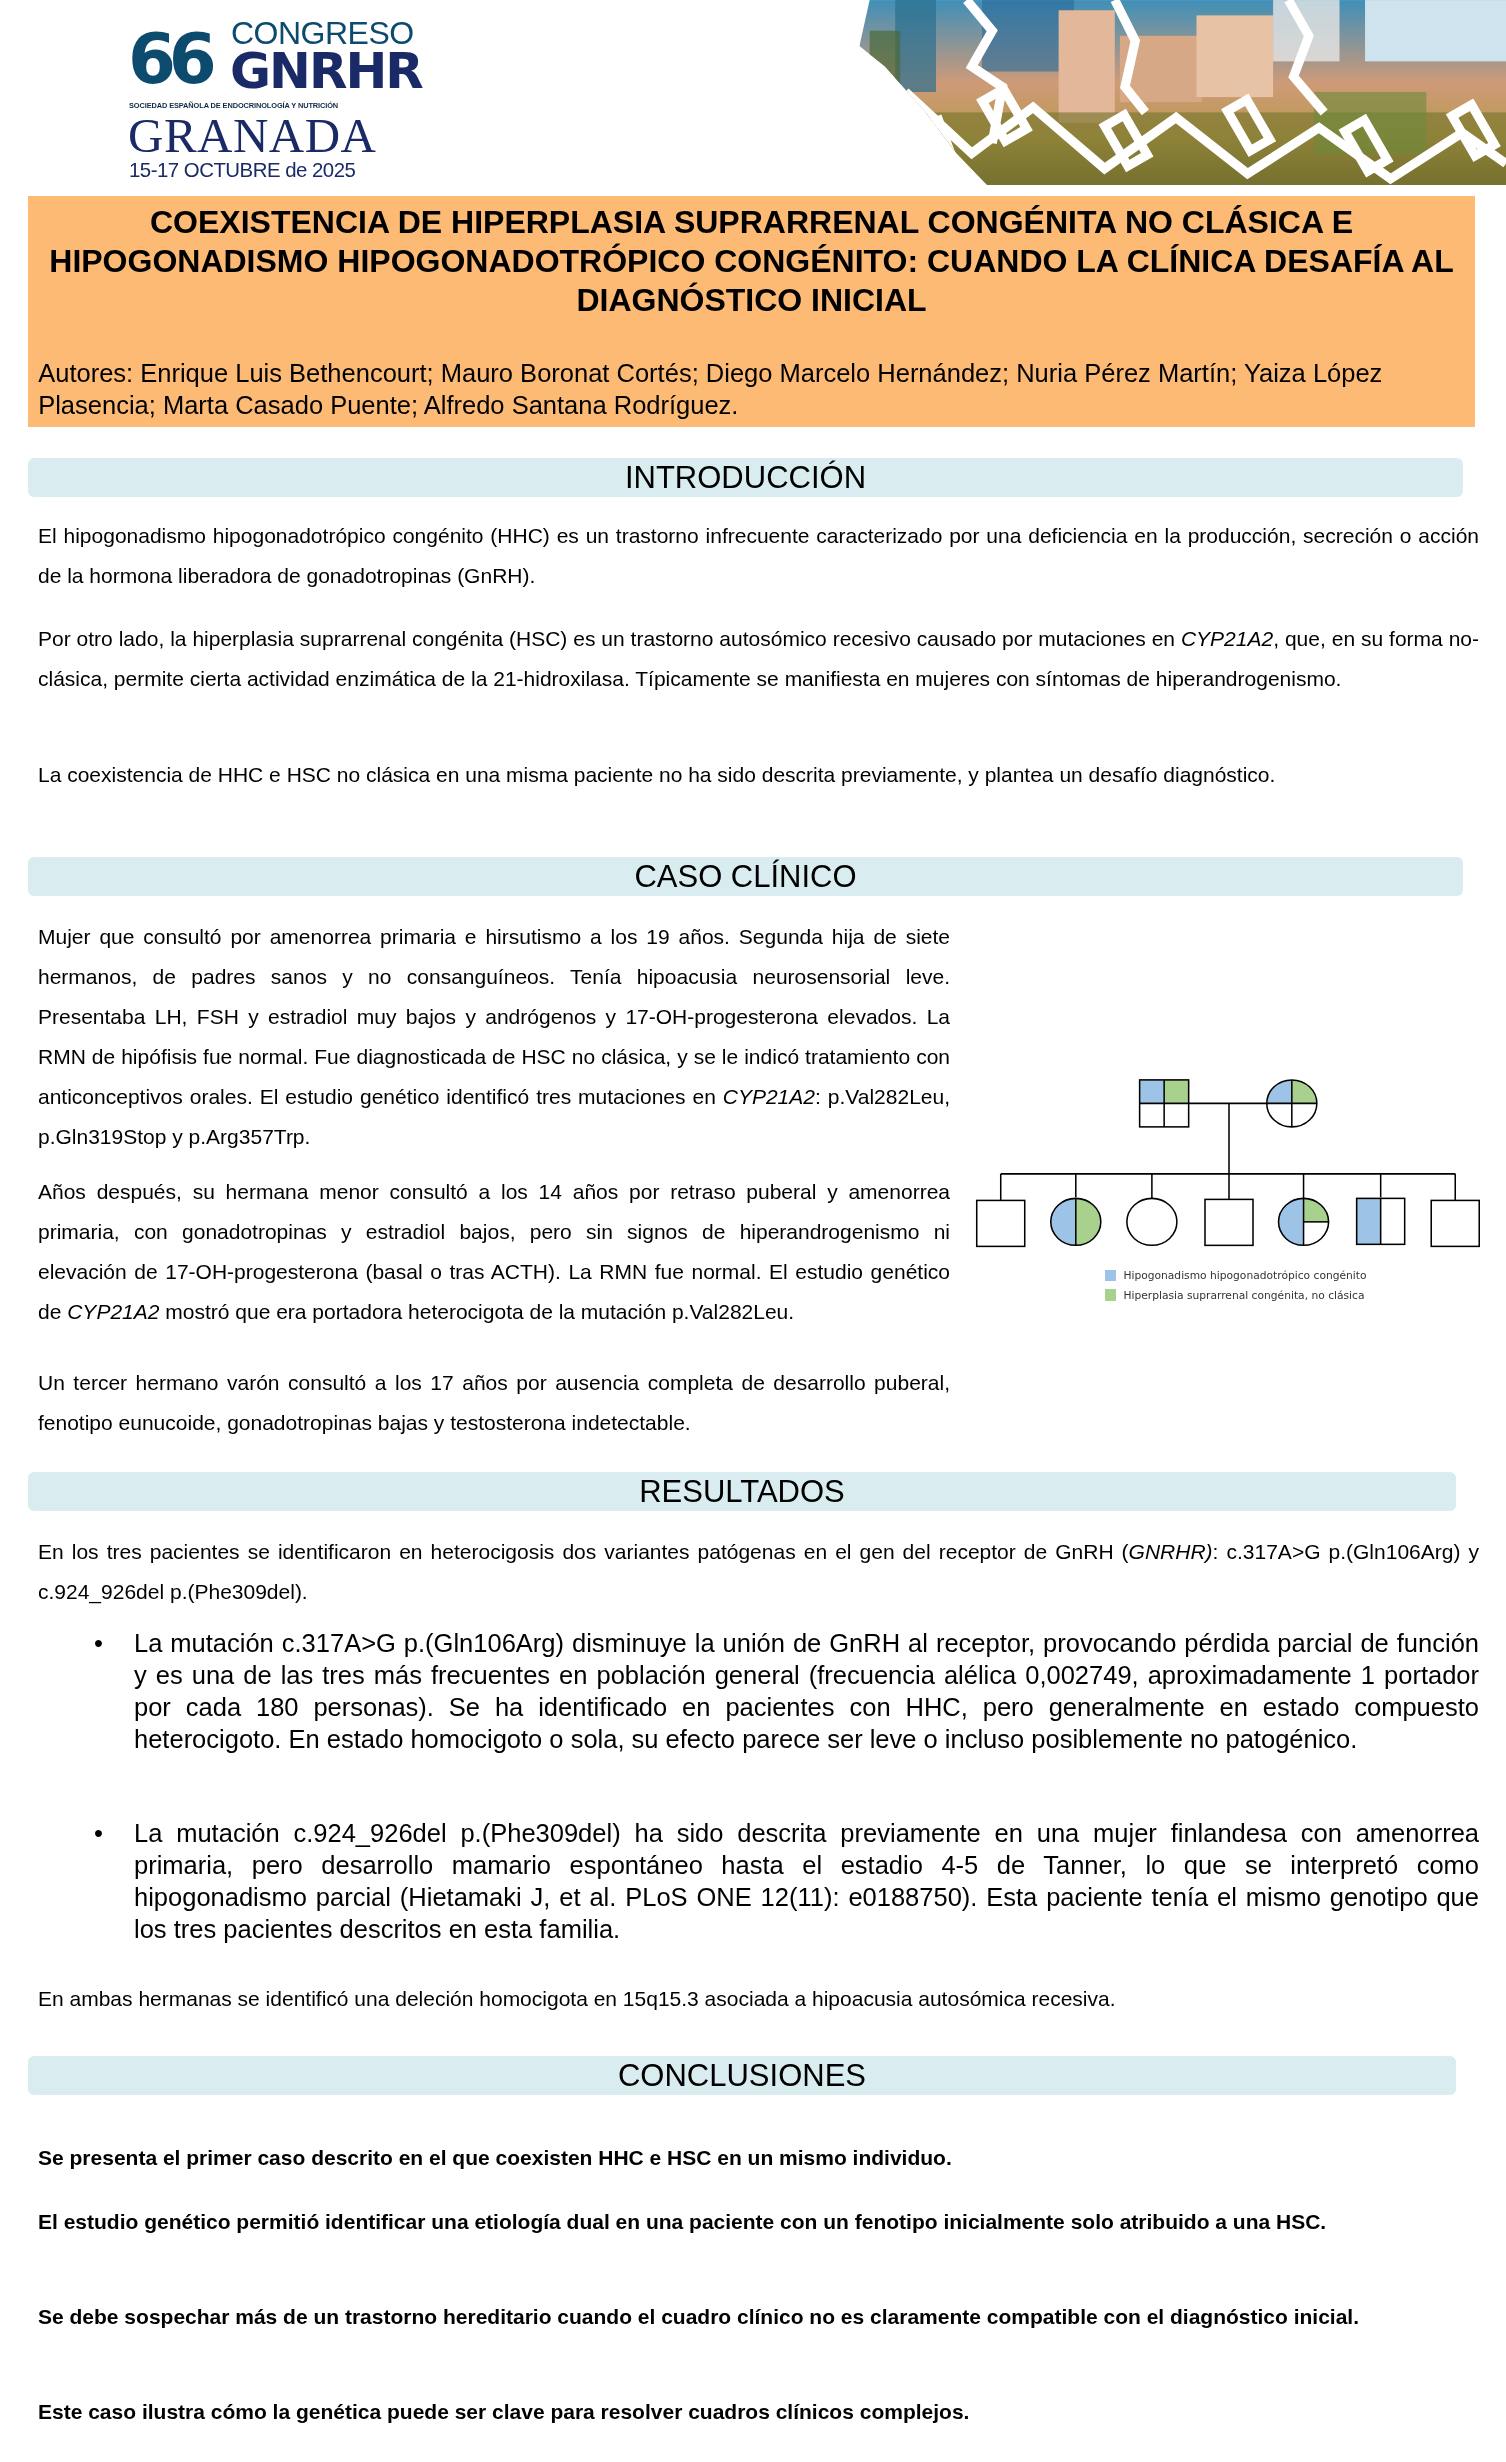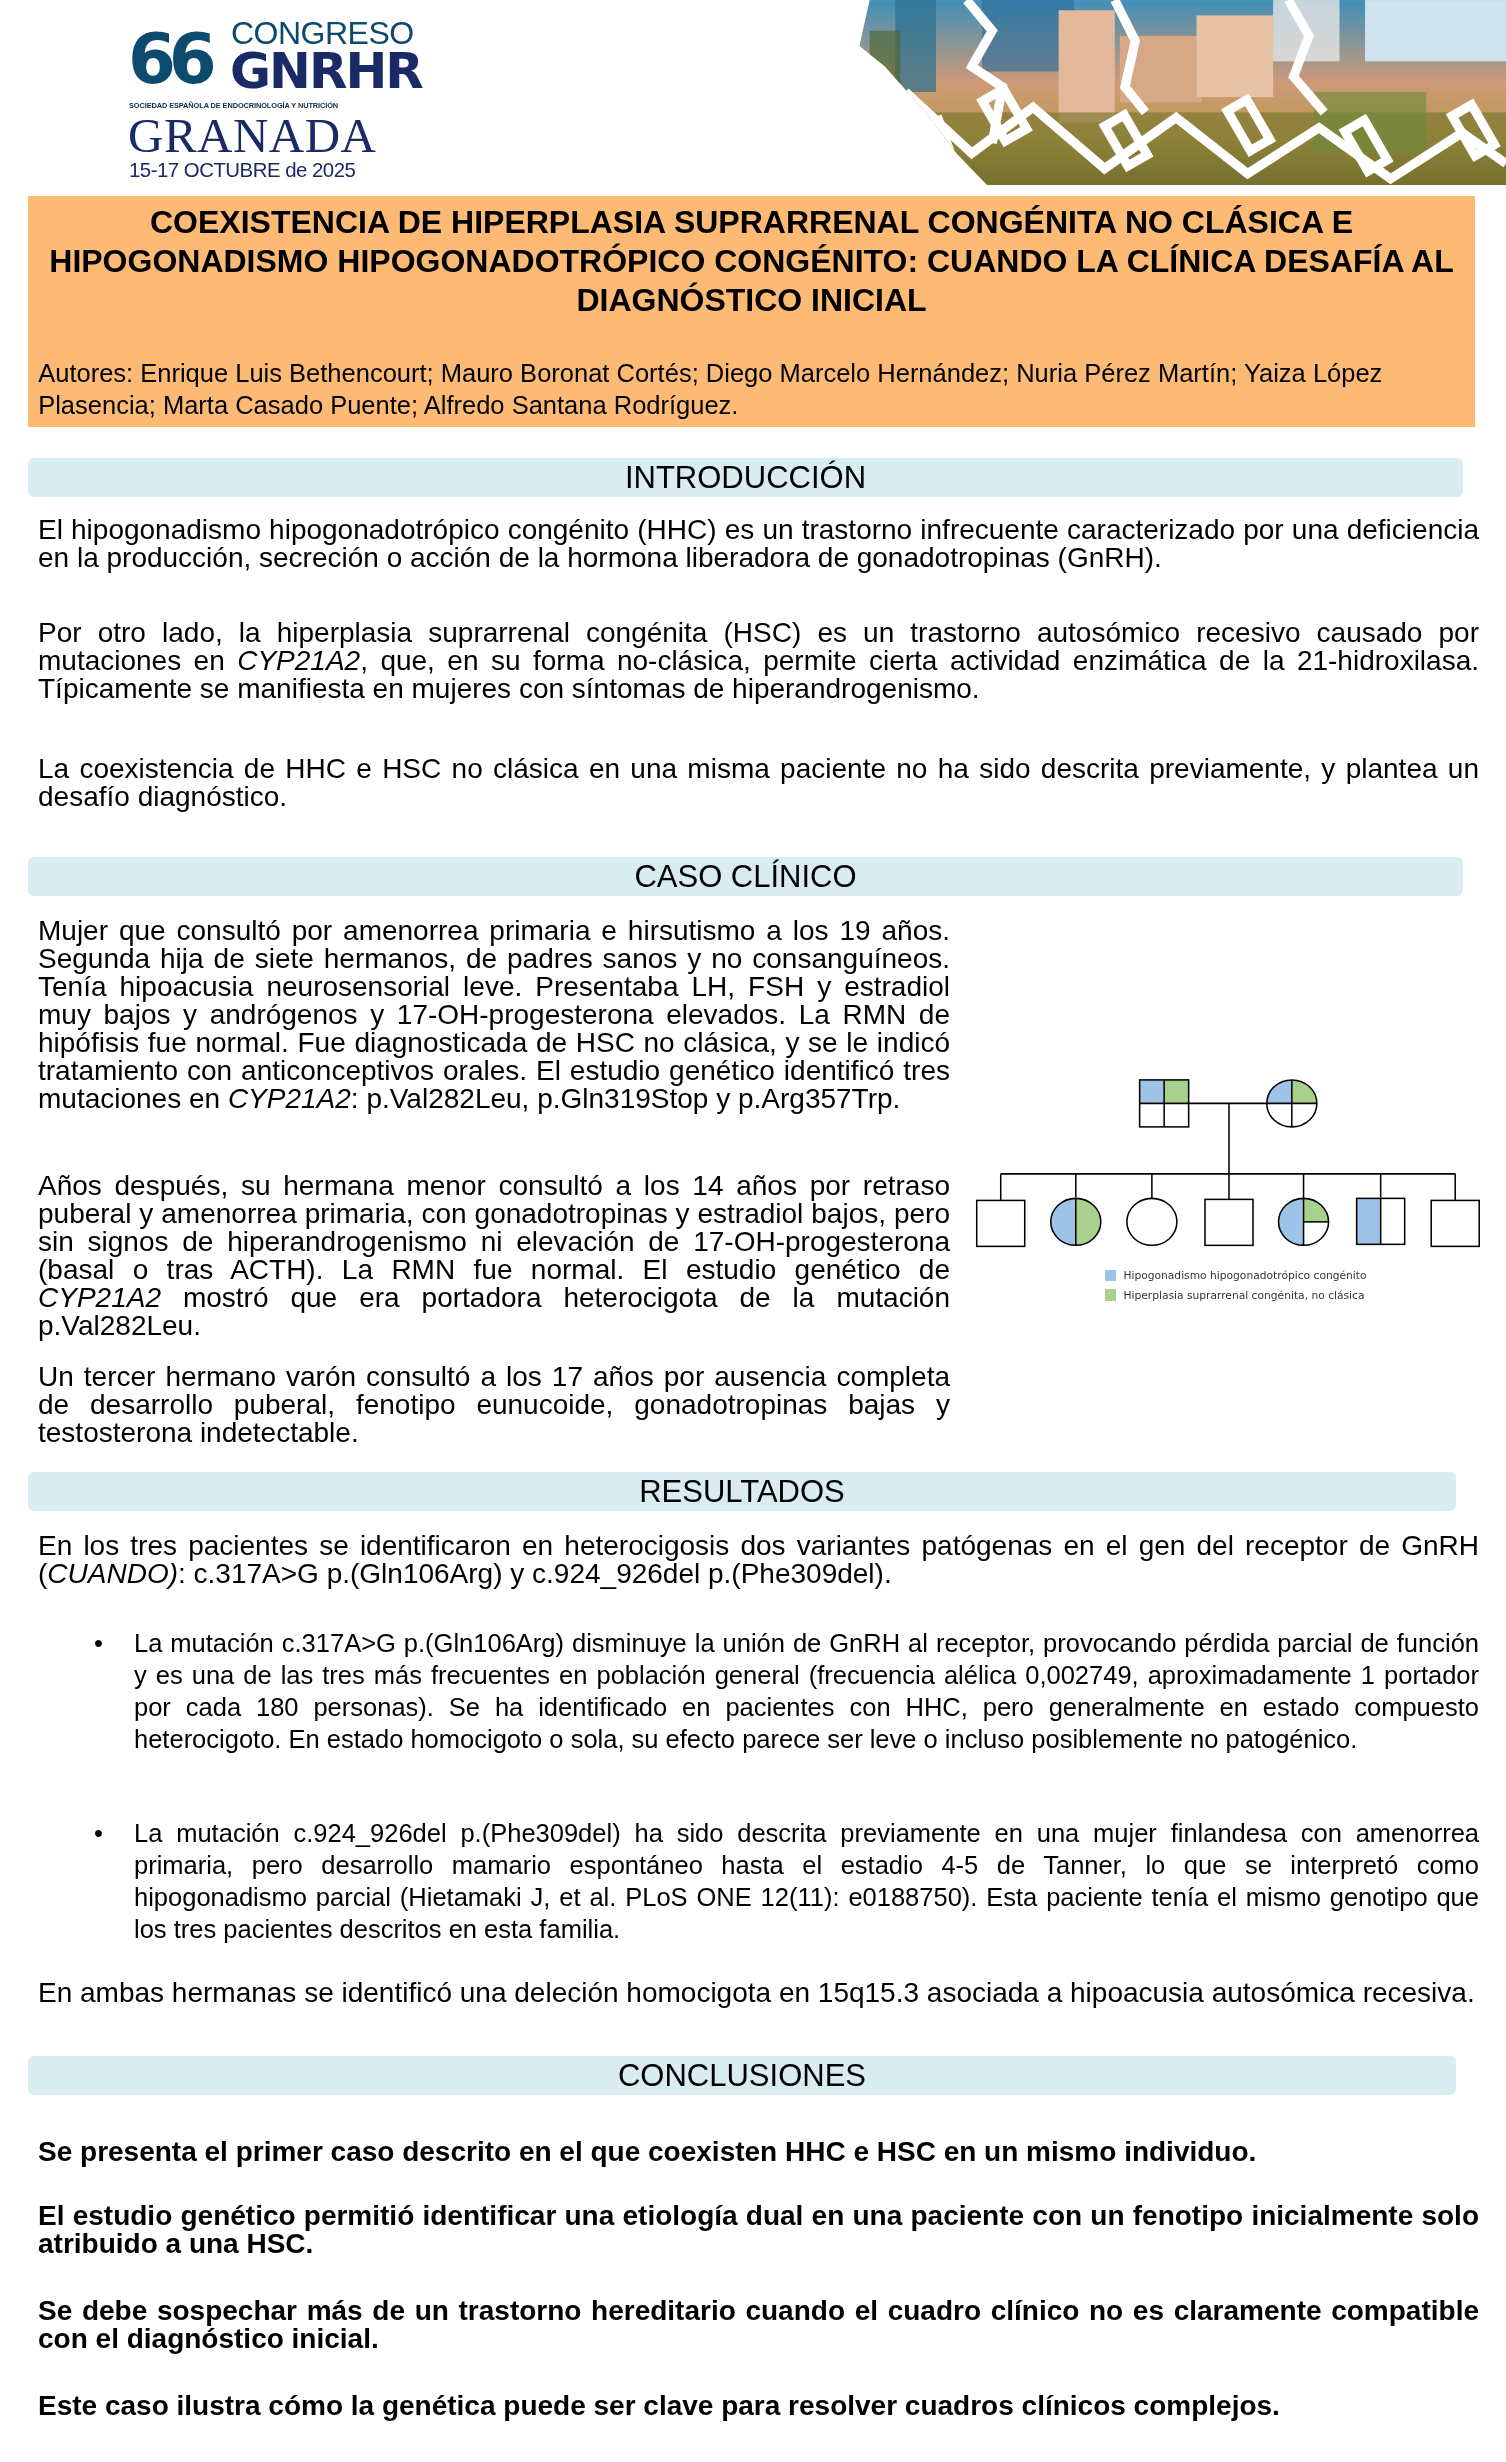--- a/index.html
+++ b/index.html
@@ -28,21 +28,21 @@
   
   #title-block { left:28px; top:196px; width:1447px; height:231px; background:#fdba74; }
   #title-block .title { position:absolute; left:20.4px; right:20.4px; top:7.2px; text-align:center;
                         font-weight:bold; font-size:32px; line-height:39px; }
   #title-block .authors { position:absolute; left:10.2px; right:20.4px; top:161px; font-size:25.5px; line-height:32px; }
 
   
   .section-bar { position:absolute; left:28px; background:#d9ecef; border-radius:6px; height:39px;
                  display:flex; align-items:center; justify-content:center; font-size:31px; }
 
-  .body-text { position:absolute; font-size:28px; line-height:28px; text-align:justify; }
+  .body-text { position:absolute; font-size:21px; line-height:40px; text-align:justify; }
   .body-text i { font-style:italic; }
   .bold-text { font-weight:bold; }
 
   ul.bullets { position:absolute; margin:0; padding:0; list-style:none; }
   ul.bullets li { position:relative; padding-left:96px; font-size:25.5px; line-height:32px; text-align:justify; }
   ul.bullets li .dot { position:absolute; left:0; top:0; width:96px; padding-left:56px; box-sizing:border-box; }
 
   
   #pedigree { left:966px; top:1044px; width:526px; height:266px; }
   #legend { left:1105px; top:1266px; }
@@ -185,21 +185,21 @@
     <span>Hipogonadismo hipogonadotrópico congénito</span>
   </div>
   <div class="legend-item">
     <span class="legend-swatch" style="background:#a9d18e"></span>
     <span>Hiperplasia suprarrenal congénita, no clásica</span>
   </div>
 </div>
 
 <div class="section-bar" style="top:1472px; width:1428px;">RESULTADOS</div>
 
-<div class="body-text" style="left:38px; top:1532px; width:1441px;"><span>En los tres pacientes se identificaron en heterocigosis dos variantes patógenas en el gen del receptor de GnRH (</span><i>CUANDO)</i><span>: c.317A&gt;G p.(Gln106Arg) y c.924_926del p.(Phe309del).</span></div>
+<div class="body-text" style="left:38px; top:1532px; width:1441px;"><span>En los tres pacientes se identificaron en heterocigosis dos variantes patógenas en el gen del receptor de GnRH (</span><i>GNRHR)</i><span>: c.317A&gt;G p.(Gln106Arg) y c.924_926del p.(Phe309del).</span></div>
 
 <ul class="bullets" style="left:38px; top:1627px; width:1441px;">
   <li><span class="dot">•</span><span>La mutación c.317A&gt;G p.(Gln106Arg) disminuye la unión de GnRH al receptor, provocando pérdida parcial de función y es una de las tres más frecuentes en población general (frecuencia alélica 0,002749, aproximadamente 1 portador por cada 180 personas). Se ha identificado en pacientes con HHC, pero generalmente en estado compuesto heterocigoto. En estado homocigoto o sola, su efecto parece ser leve o incluso posiblemente no patogénico.</span></li>
 </ul>
 <ul class="bullets" style="left:38px; top:1817px; width:1441px;">
   <li><span class="dot">•</span><span>La mutación c.924_926del p.(Phe309del) ha sido descrita previamente en una mujer finlandesa con amenorrea primaria, pero desarrollo mamario espontáneo hasta el estadio 4-5 de Tanner, lo que se interpretó como hipogonadismo parcial (Hietamaki J, et al. PLoS ONE 12(11): e0188750). Esta paciente tenía el mismo genotipo que los tres pacientes descritos en esta familia.</span></li>
 </ul>
 
 <div class="body-text" style="left:38px; top:1979px; width:1441px;">En ambas hermanas se identificó una deleción homocigota en 15q15.3 asociada a hipoacusia autosómica recesiva.</div>
 

